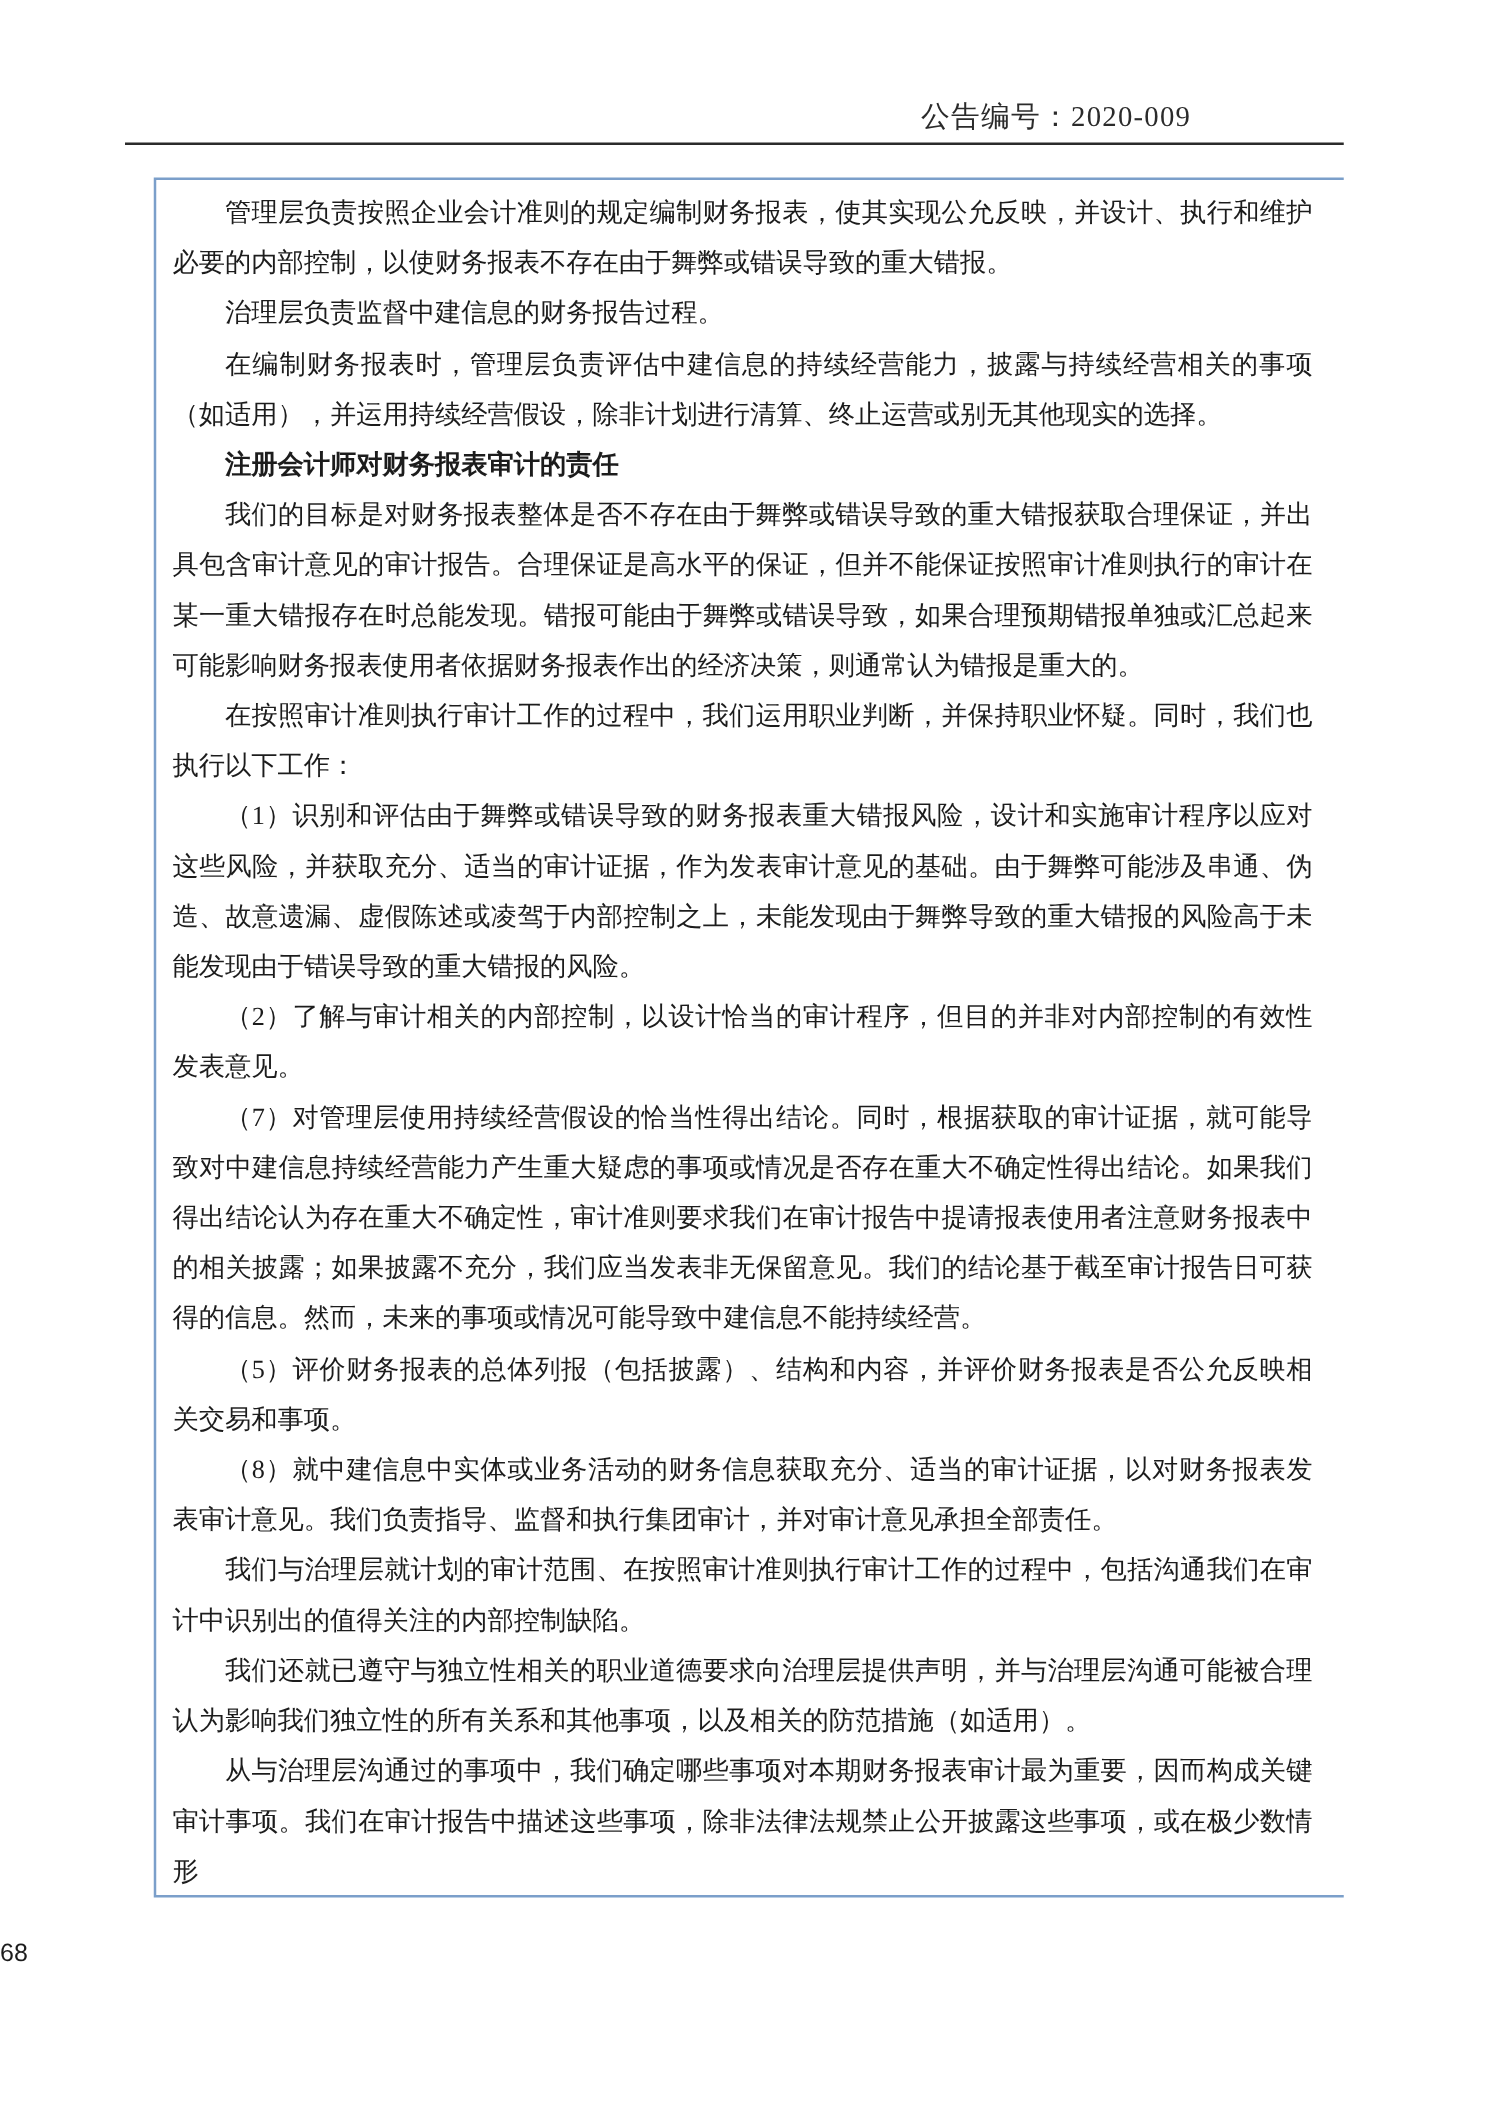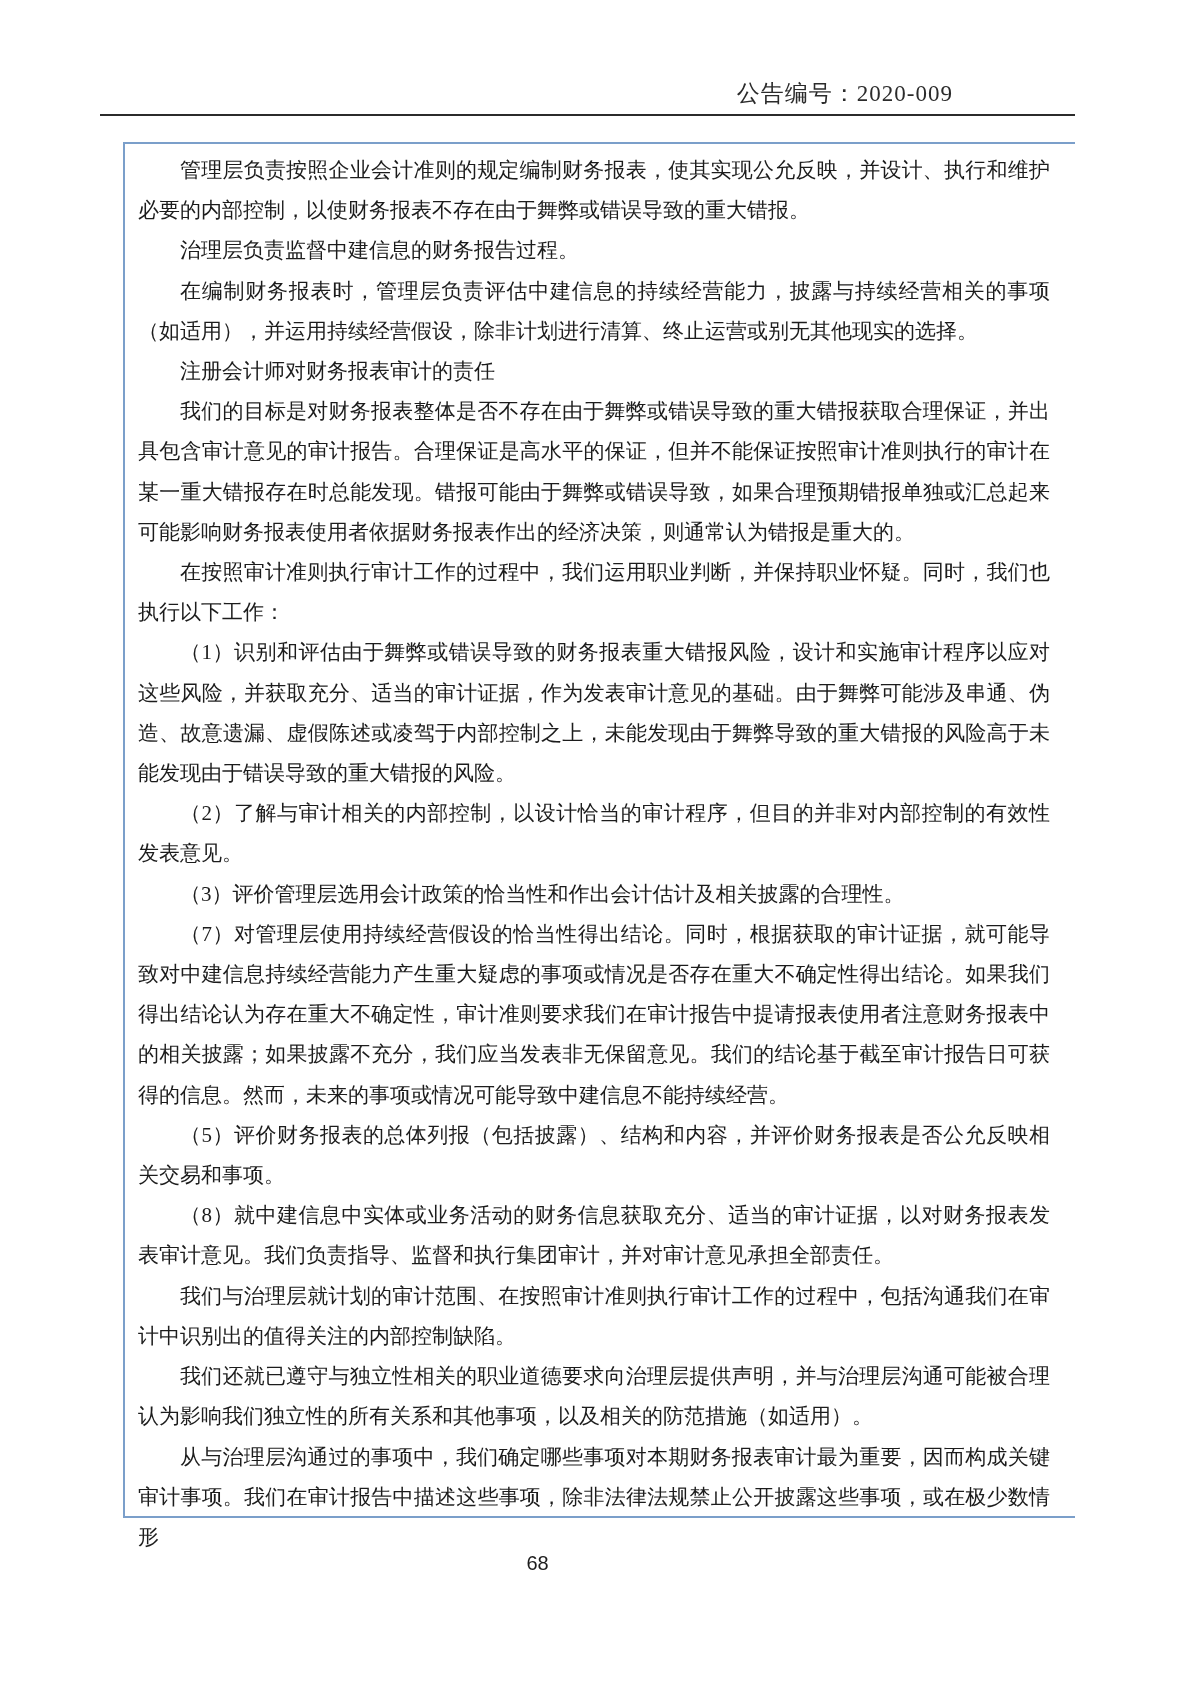--- a/index.html
+++ b/index.html
@@ -47,28 +47,28 @@
     margin: 0;
     font-size: 21px;
     line-height: 40.2px;
     color: var(--text-color, #1c1c1c);
     text-align: justify;
     text-justify: inter-character;
     text-indent: 2em;
     word-break: break-all;
   }
   .para-heading {
-    font-weight: normal;
+    font-weight: bold;
   }
   .page-number {
     position: absolute;
     top: 1552px;
     left: 0;
     width: 100%;
-    text-align: center;
+    text-align: left;
     font-size: 20px;
     font-family: "Liberation Sans", sans-serif;
     color: #1c1c1c;
   }
 </style>
 </head>
 <body>
 
 <div class="page">
 
@@ -78,21 +78,20 @@
 
   <div class="content-box">
     <p class="para">管理层负责按照企业会计准则的规定编制财务报表，使其实现公允反映，并设计、执行和维护必要的内部控制，以使财务报表不存在由于舞弊或错误导致的重大错报。</p>
     <p class="para">治理层负责监督中建信息的财务报告过程。</p>
     <p class="para">在编制财务报表时，管理层负责评估中建信息的持续经营能力，披露与持续经营相关的事项（如适用），并运用持续经营假设，除非计划进行清算、终止运营或别无其他现实的选择。</p>
     <p class="para para-heading">注册会计师对财务报表审计的责任</p>
     <p class="para">我们的目标是对财务报表整体是否不存在由于舞弊或错误导致的重大错报获取合理保证，并出具包含审计意见的审计报告。合理保证是高水平的保证，但并不能保证按照审计准则执行的审计在某一重大错报存在时总能发现。错报可能由于舞弊或错误导致，如果合理预期错报单独或汇总起来可能影响财务报表使用者依据财务报表作出的经济决策，则通常认为错报是重大的。</p>
     <p class="para">在按照审计准则执行审计工作的过程中，我们运用职业判断，并保持职业怀疑。同时，我们也执行以下工作：</p>
     <p class="para">（1）识别和评估由于舞弊或错误导致的财务报表重大错报风险，设计和实施审计程序以应对这些风险，并获取充分、适当的审计证据，作为发表审计意见的基础。由于舞弊可能涉及串通、伪造、故意遗漏、虚假陈述或凌驾于内部控制之上，未能发现由于舞弊导致的重大错报的风险高于未能发现由于错误导致的重大错报的风险。</p>
     <p class="para">（2）了解与审计相关的内部控制，以设计恰当的审计程序，但目的并非对内部控制的有效性发表意见。</p>
-    <p class="para">（3）评价管理层选用会计政策的恰当性和作出会计估计及相关披露的合理性。</p>
     <p class="para">（7）对管理层使用持续经营假设的恰当性得出结论。同时，根据获取的审计证据，就可能导致对中建信息持续经营能力产生重大疑虑的事项或情况是否存在重大不确定性得出结论。如果我们得出结论认为存在重大不确定性，审计准则要求我们在审计报告中提请报表使用者注意财务报表中的相关披露；如果披露不充分，我们应当发表非无保留意见。我们的结论基于截至审计报告日可获得的信息。然而，未来的事项或情况可能导致中建信息不能持续经营。</p>
     <p class="para">（5）评价财务报表的总体列报（包括披露）、结构和内容，并评价财务报表是否公允反映相关交易和事项。</p>
     <p class="para">（8）就中建信息中实体或业务活动的财务信息获取充分、适当的审计证据，以对财务报表发表审计意见。我们负责指导、监督和执行集团审计，并对审计意见承担全部责任。</p>
     <p class="para">我们与治理层就计划的审计范围、在按照审计准则执行审计工作的过程中，包括沟通我们在审计中识别出的值得关注的内部控制缺陷。</p>
     <p class="para">我们还就已遵守与独立性相关的职业道德要求向治理层提供声明，并与治理层沟通可能被合理认为影响我们独立性的所有关系和其他事项，以及相关的防范措施（如适用）。</p>
     <p class="para">从与治理层沟通过的事项中，我们确定哪些事项对本期财务报表审计最为重要，因而构成关键审计事项。我们在审计报告中描述这些事项，除非法律法规禁止公开披露这些事项，或在极少数情形</p>
   </div>
 
   <div class="page-number">68</div>
 

